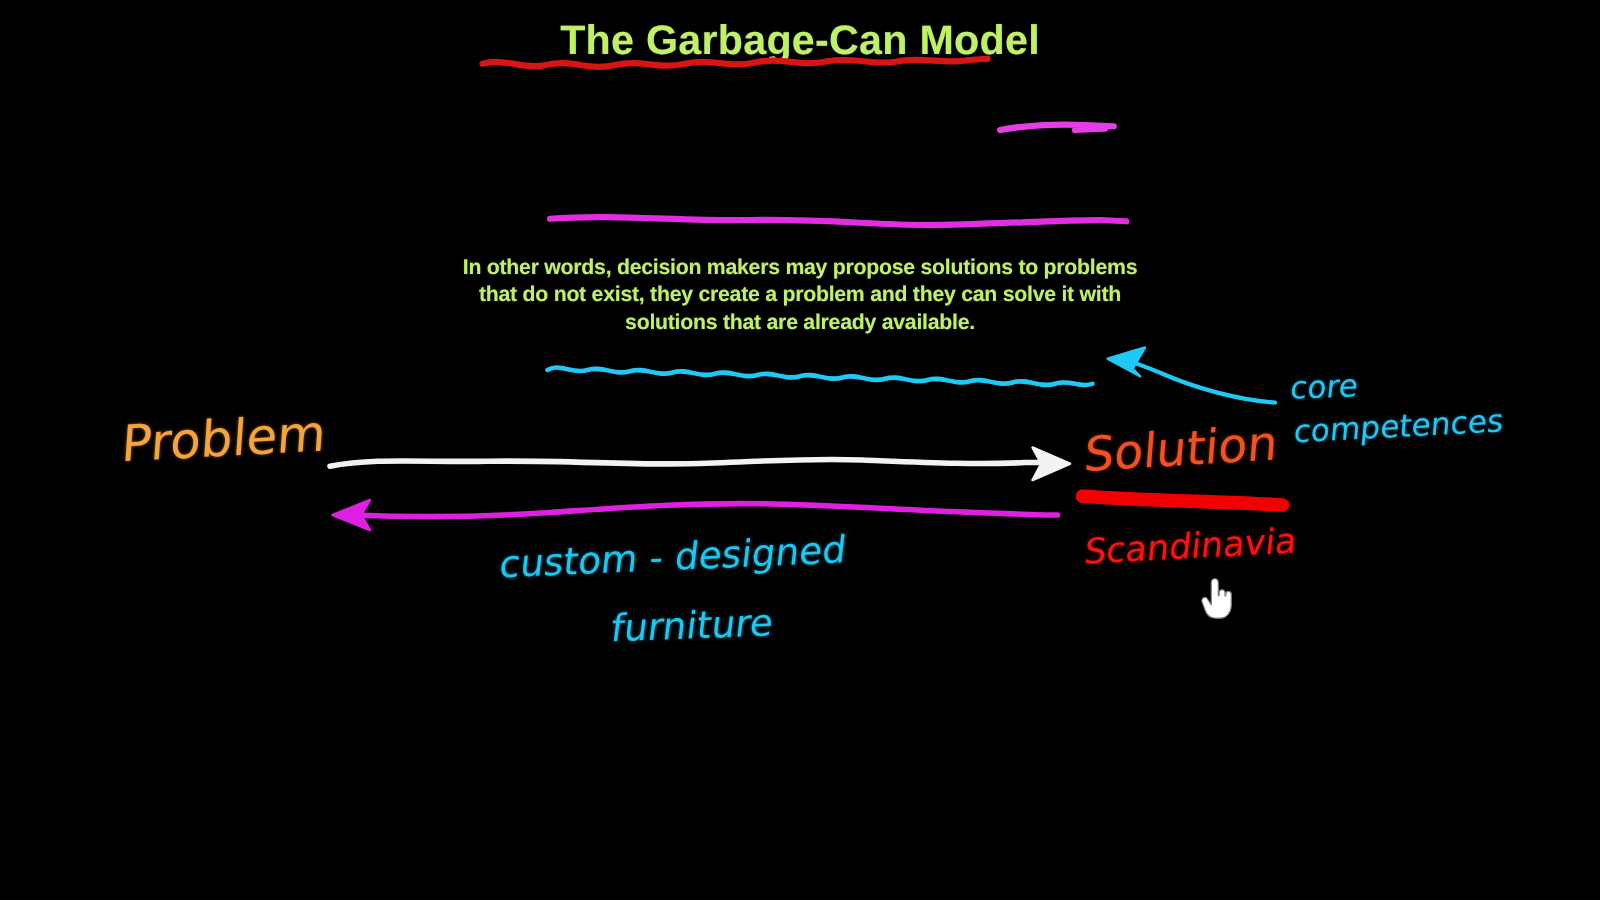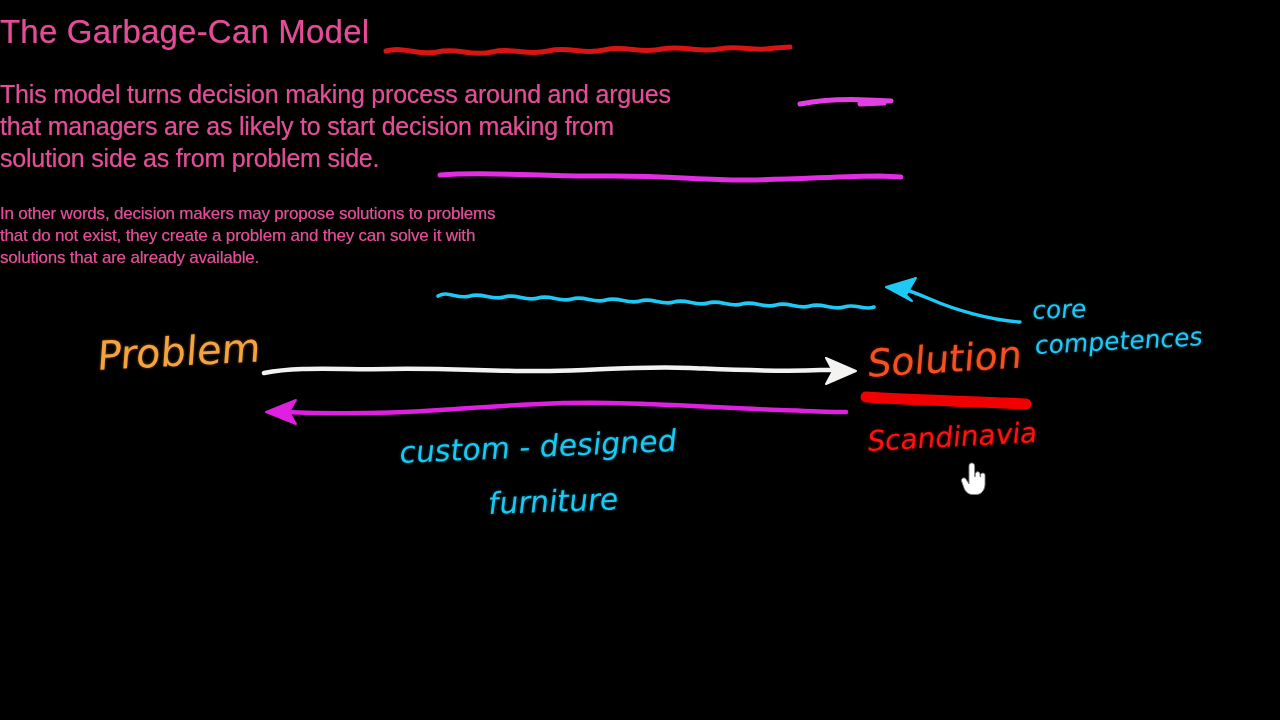--- a/index.html
+++ b/index.html
@@ -18,24 +18,24 @@
   #slide {
     position: relative;
     width: 1280px;
     height: 720px;
     background: #000000;
   }
 
   
   .typed {
     position: absolute;
-    color: #ec4899;
+    color: #bef264;
     font-family: "Liberation Sans", sans-serif;
-    font-weight: normal;
-    text-align: left;
+    font-weight: bold;
+    text-align: center;
     white-space: pre;
     line-height: 1.28;
     letter-spacing: -0.2px;
     text-shadow: 0 0 1px rgba(255,255,255,0.35);
   }
 
   #page-title {
     left: 0;
     top: 11px;
     width: 1280px;
@@ -155,23 +155,20 @@
     height: 34px;
   }
 </style>
 </head>
 <body>
 
 <div id="slide">
 
   <div class="typed" id="page-title">The Garbage-Can Model</div>
 
-  <div class="typed" id="para-1">This model turns decision making process around and argues
-that managers are as likely to start decision making from
-solution side as from problem side.</div>
 
   <div class="typed" id="para-2">In other words, decision makers may propose solutions to problems
 that do not exist, they create a problem and they can solve it with
 solutions that are already available.</div>
 
   <div class="hand" id="ann-problem">Problem</div>
 
   <div class="hand" id="ann-solution">Solution</div>
 
   <div class="hand" id="ann-scandinavia">Scandinavia</div>

